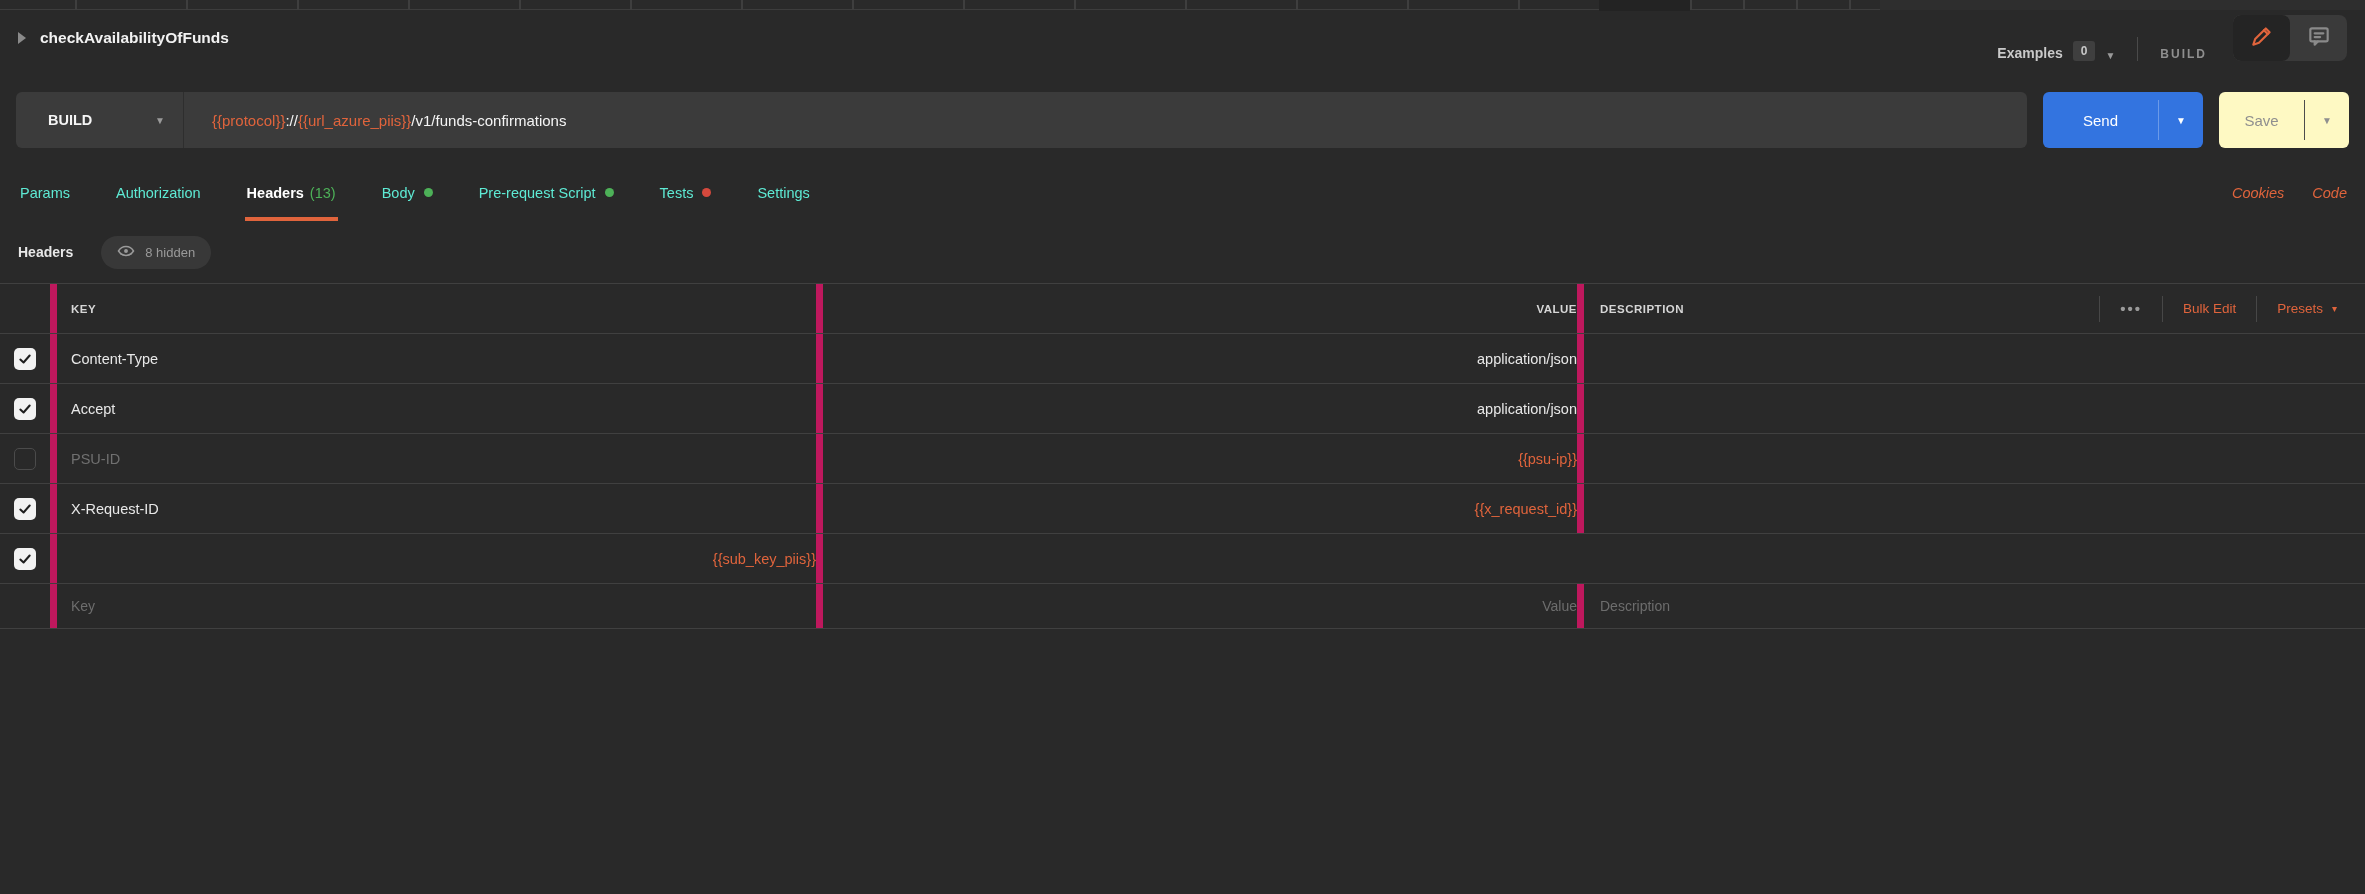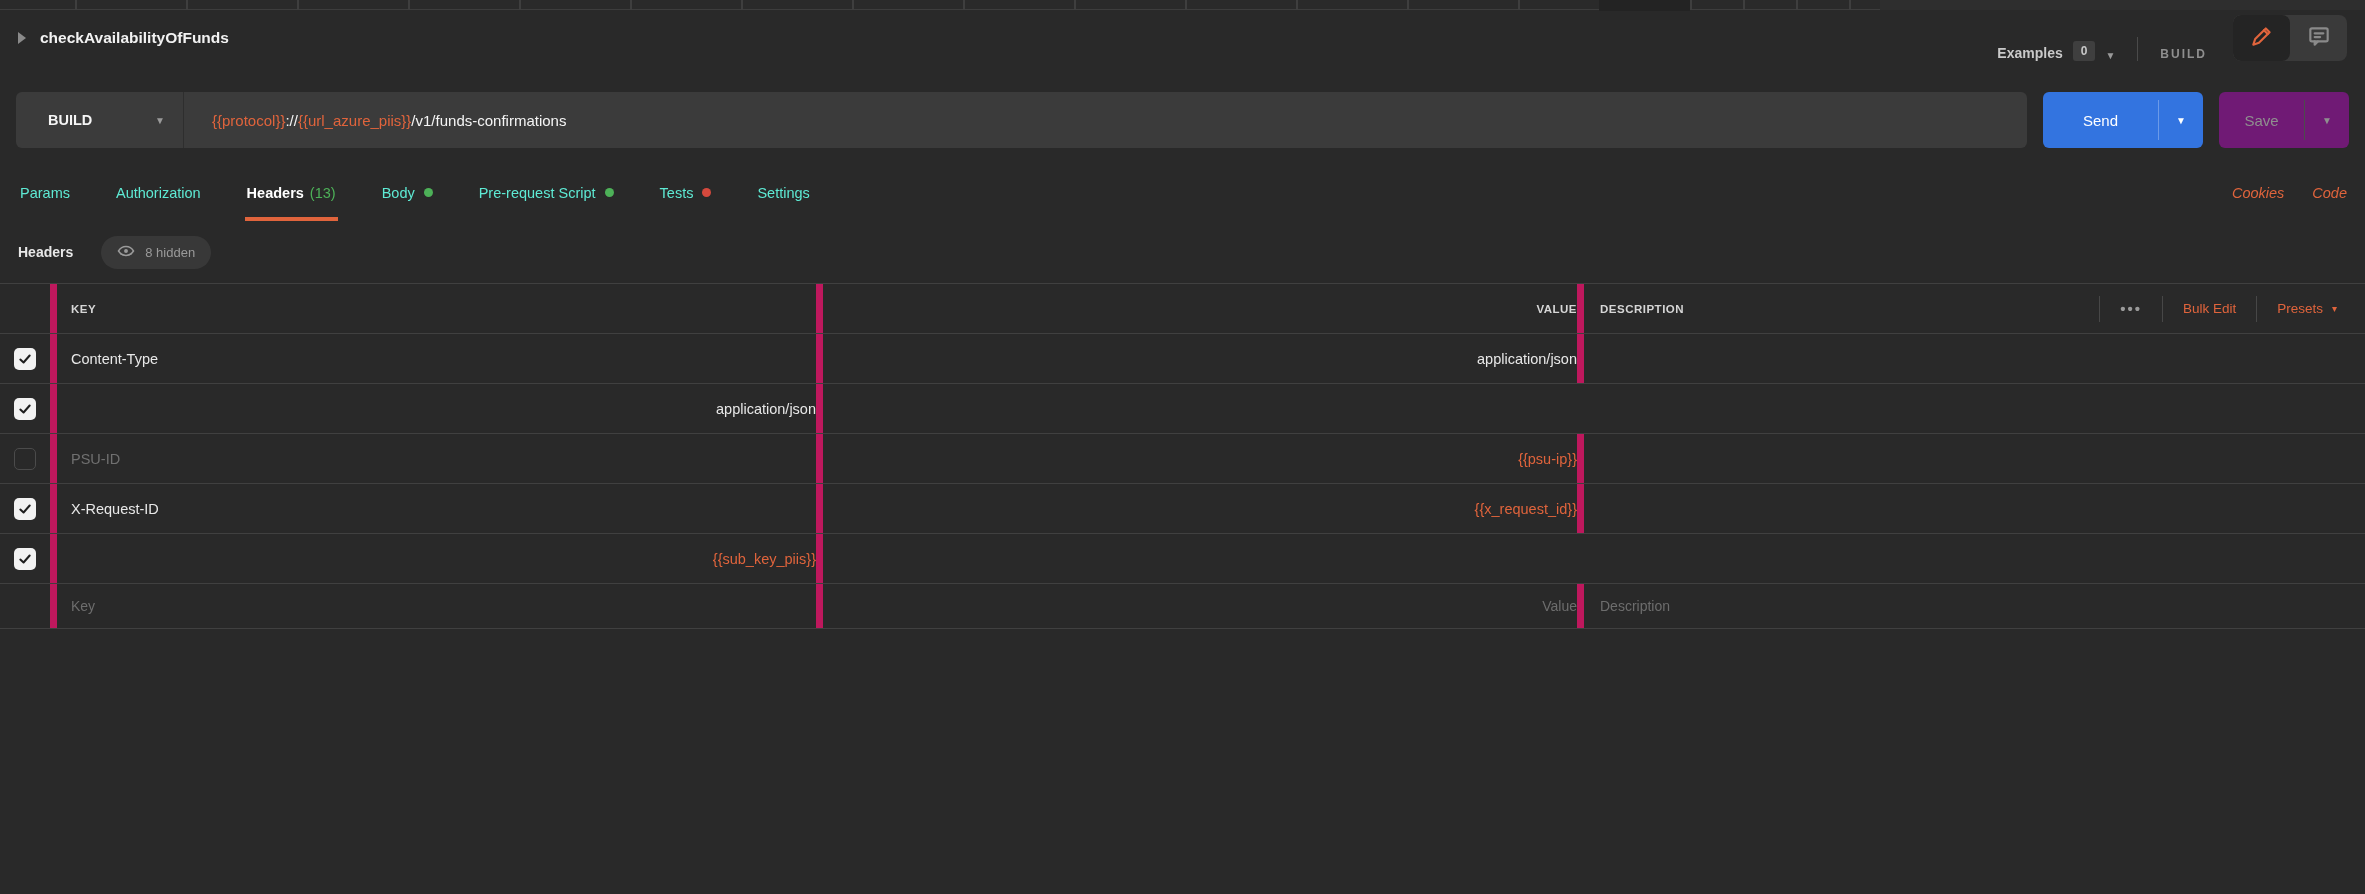--- a/index.html
+++ b/index.html
@@ -70,21 +70,21 @@
   }
   .method-label { font-size:14.5px; font-weight:bold; color:#f5f5f5; }
   .method .caret { position:absolute; right:18px; }
   .url-text { padding-left:28px; font-size:15px; color:#f5f5f5; white-space:nowrap; }
   .url-text .var { color:#e0643c; }
   .btn { border-radius:6px; display:flex; align-items:stretch; overflow:hidden; }
   .btn-send { width:160px; background:#3374e0; }
   .btn-send .btn-label { color:#ffffff; }
   .btn-send .btn-divider { background:rgba(255,255,255,0.28); }
   .btn-send .caret { color:#ffffff; }
-  .btn-save { width:130px; background:#701a75; }
+  .btn-save { width:130px; background:#fef9c3; }
   .btn-save .btn-label { color:#8f8f8f; }
   .btn-save .btn-divider { background:#4c4c4c; }
   .btn-save .caret { color:#8f8f8f; }
   .btn-label { flex:1; display:flex; align-items:center; justify-content:center; font-size:15px; font-weight:normal; }
   .btn-divider { width:1px; margin:8px 0; }
   .btn-caret { width:44px; display:flex; align-items:center; justify-content:center; }
   .btn-caret .caret { margin:0; }
 
   
   .tabsrow { margin-top:16px; height:57px; padding:0 18px; display:flex; align-items:center; }
@@ -299,20 +299,23 @@
   </div>
 
   <div class="kv-row">
     <div class="kv-cell check">
         <span class="checkbox checked">
           <svg width="14" height="14" viewBox="0 0 24 24" fill="none" stroke="#1e1e1e" stroke-width="3.5" stroke-linecap="round" stroke-linejoin="round">
             <polyline points="4 13 9.5 18 20 6"></polyline>
           </svg>
         </span>
       </div>
+    <div class="kv-cell key">
+        <span class="kv-text keytxt">Accept</span>
+      </div>
     <div class="kv-cell val">
         <span class="kv-text">application/json</span>
       </div>
     <div class="kv-cell desc">
         <span class="kv-text"></span>
       </div>
   </div>
 
   <div class="kv-row disabled">
     <div class="kv-cell check">

